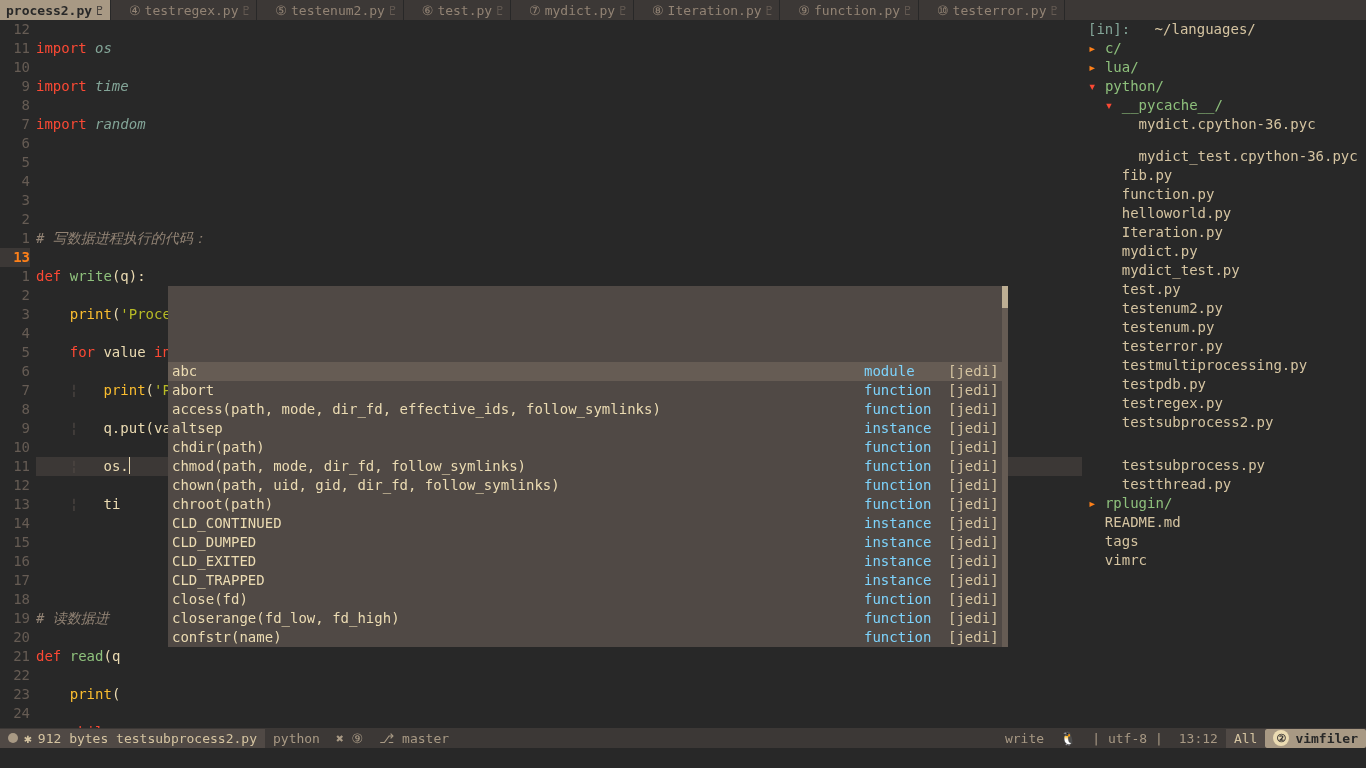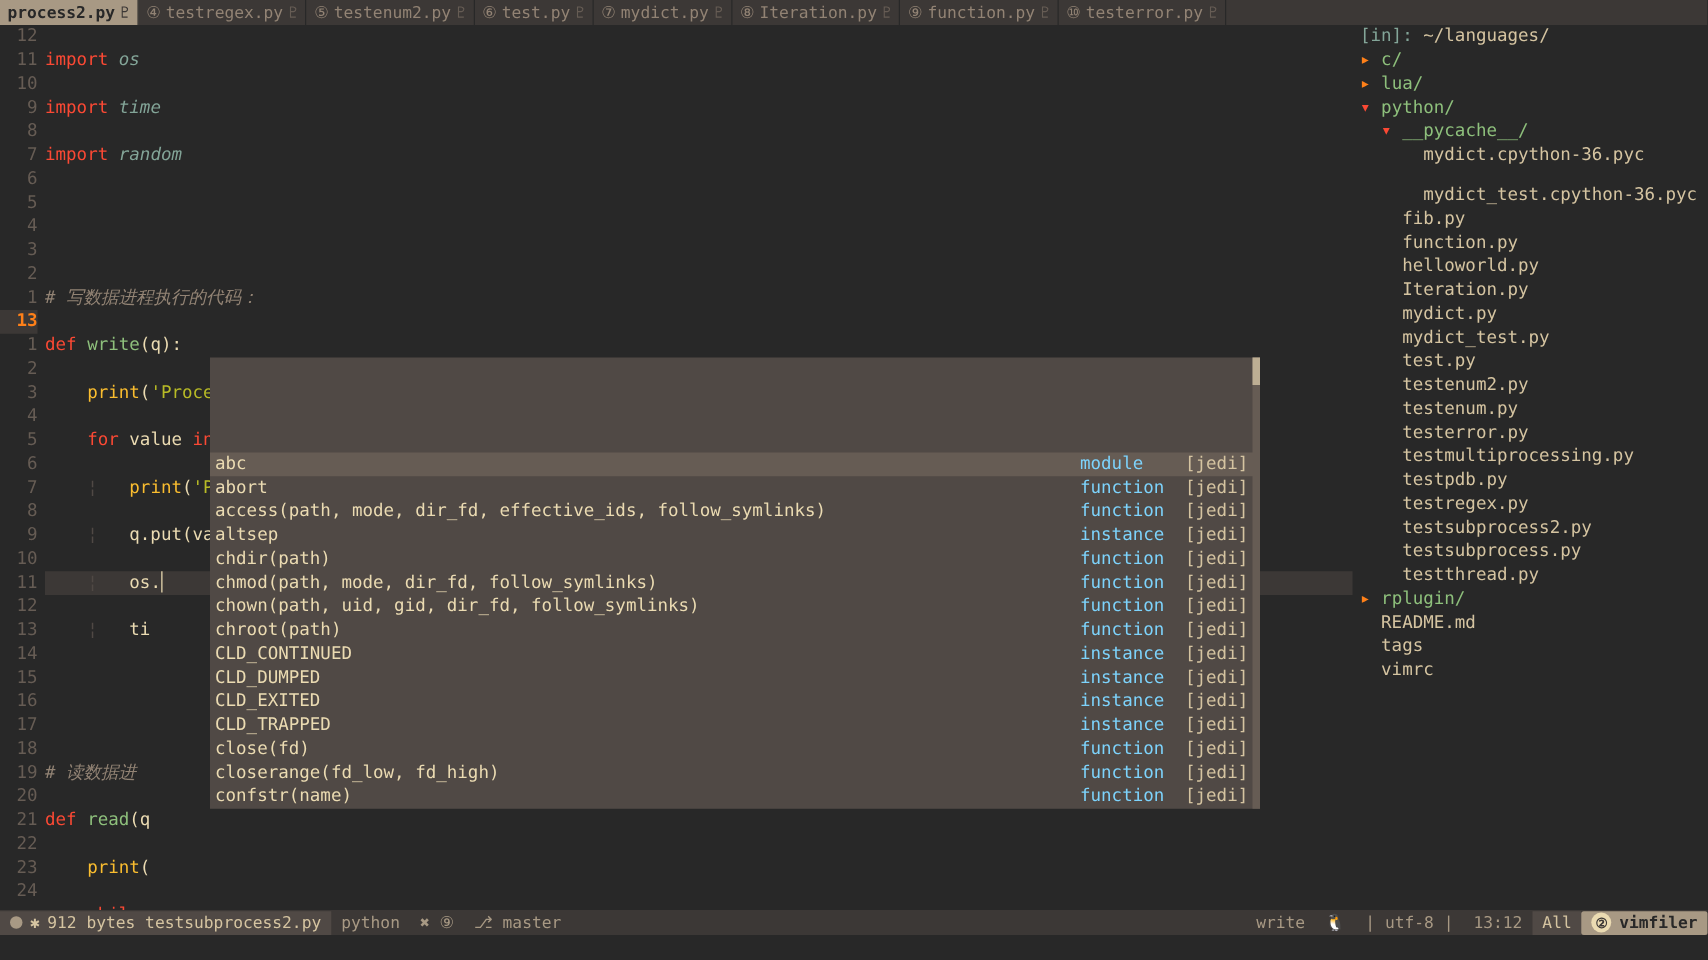--- a/index.html
+++ b/index.html
@@ -6,21 +6,21 @@
 body {
   background:#282828;
   font-family:"DejaVu Sans Mono","Menlo","Consolas",monospace;
   font-size:14px;
   width:1366px; height:768px;
   overflow:hidden;
   color:#ebdbb2;
   line-height:19px;
 }
 .tabline {
-  display:flex; height:20px; background:#3c3836; font-size:13px;
+  display:flex; height:20px; background:#3c3836; font-size:13px;gap:12px;
 }
 .tab {
   display:flex; align-items:center; padding:0 6px; color:#928374; border-right:1px solid #282828;
 }
 .tab.active { background:#a89984; color:#282828; font-weight:bold; }
 .tab .sep { margin-left:4px; color:#665c54; }
 .tab.active .sep { color:#3c3836; }
 .tab .num { margin-right:4px; }
 .buffers-tab { margin-left:auto; background:#a89984; color:#282828; font-weight:bold; padding:0 10px;margin-top:32px; }
 .main { display:flex; height:728px; }
@@ -47,21 +47,21 @@
 .popup-row.sel { background:#665c54; }
 .popup-row .name { flex:1; }
 .popup-row .kind { width:84px; color:#7dd3fc; }
 .popup-row .src { width:56px; color:#d5c4a1; }
 .popup-scroll { position:absolute; right:0; top:0; width:6px; height:100%; background:#665c54; }
 .popup-thumb { position:absolute; right:0; top:0; width:6px; height:22px; background:#bdae93; }
 .filer {
   width:284px; background:#282828; padding-left:6px; overflow:hidden;
 }
 .filer .hdr { color:#83a598; }
-.filer .hdr .path { color:#d5c4a1; }
+.filer .hdr .path { color:#d5c4a1;margin-left:16px; }
 .filer .tri-c { color:#fe8019; }
 .filer .tri-o { color:#fb4934; }
 .filer .dir { color:#8ec07c; }
 .filer .file { color:#d5c4a1; }
 .statusline {
   display:flex; align-items:center; height:20px;
   background:#3c3836; color:#a89984; font-size:13px;
   position:absolute; bottom:20px; left:0; right:0;
 }
 .sl-seg { padding:0 8px; display:flex; align-items:center; gap:6px; }
@@ -223,21 +223,21 @@
         <div style="white-space: pre;">    <span class="file">mydict.py</span></div>
         <div style="white-space: pre;">    <span class="file">mydict_test.py</span></div>
         <div style="white-space: pre;">    <span class="file">test.py</span></div>
         <div style="white-space: pre;">    <span class="file">testenum2.py</span></div>
         <div style="white-space: pre;">    <span class="file">testenum.py</span></div>
         <div style="white-space: pre;">    <span class="file">testerror.py</span></div>
         <div style="white-space: pre;">    <span class="file">testmultiprocessing.py</span></div>
         <div style="white-space: pre;">    <span class="file">testpdb.py</span></div>
         <div style="white-space: pre;">    <span class="file">testregex.py</span></div>
         <div style="white-space: pre;">    <span class="file">testsubprocess2.py</span></div>
-        <div style="white-space: pre;">    <span class="file">testsubprocess.py</span></div>
+        <div style="white-space: pre; margin-top: 24px;">    <span class="file">testsubprocess.py</span></div>
         <div style="white-space: pre;">    <span class="file">testthread.py</span></div>
         <div style="white-space: pre;"><span class="tri-c">▸</span> <span class="dir">rplugin/</span></div>
         <div style="white-space: pre;">  <span class="file">README.md</span></div>
         <div style="white-space: pre;">  <span class="file">tags</span></div>
         <div style="white-space: pre;">  <span class="file">vimrc</span></div>
       </div>
   </div>
 </div>
 
 <div class="statusline">

